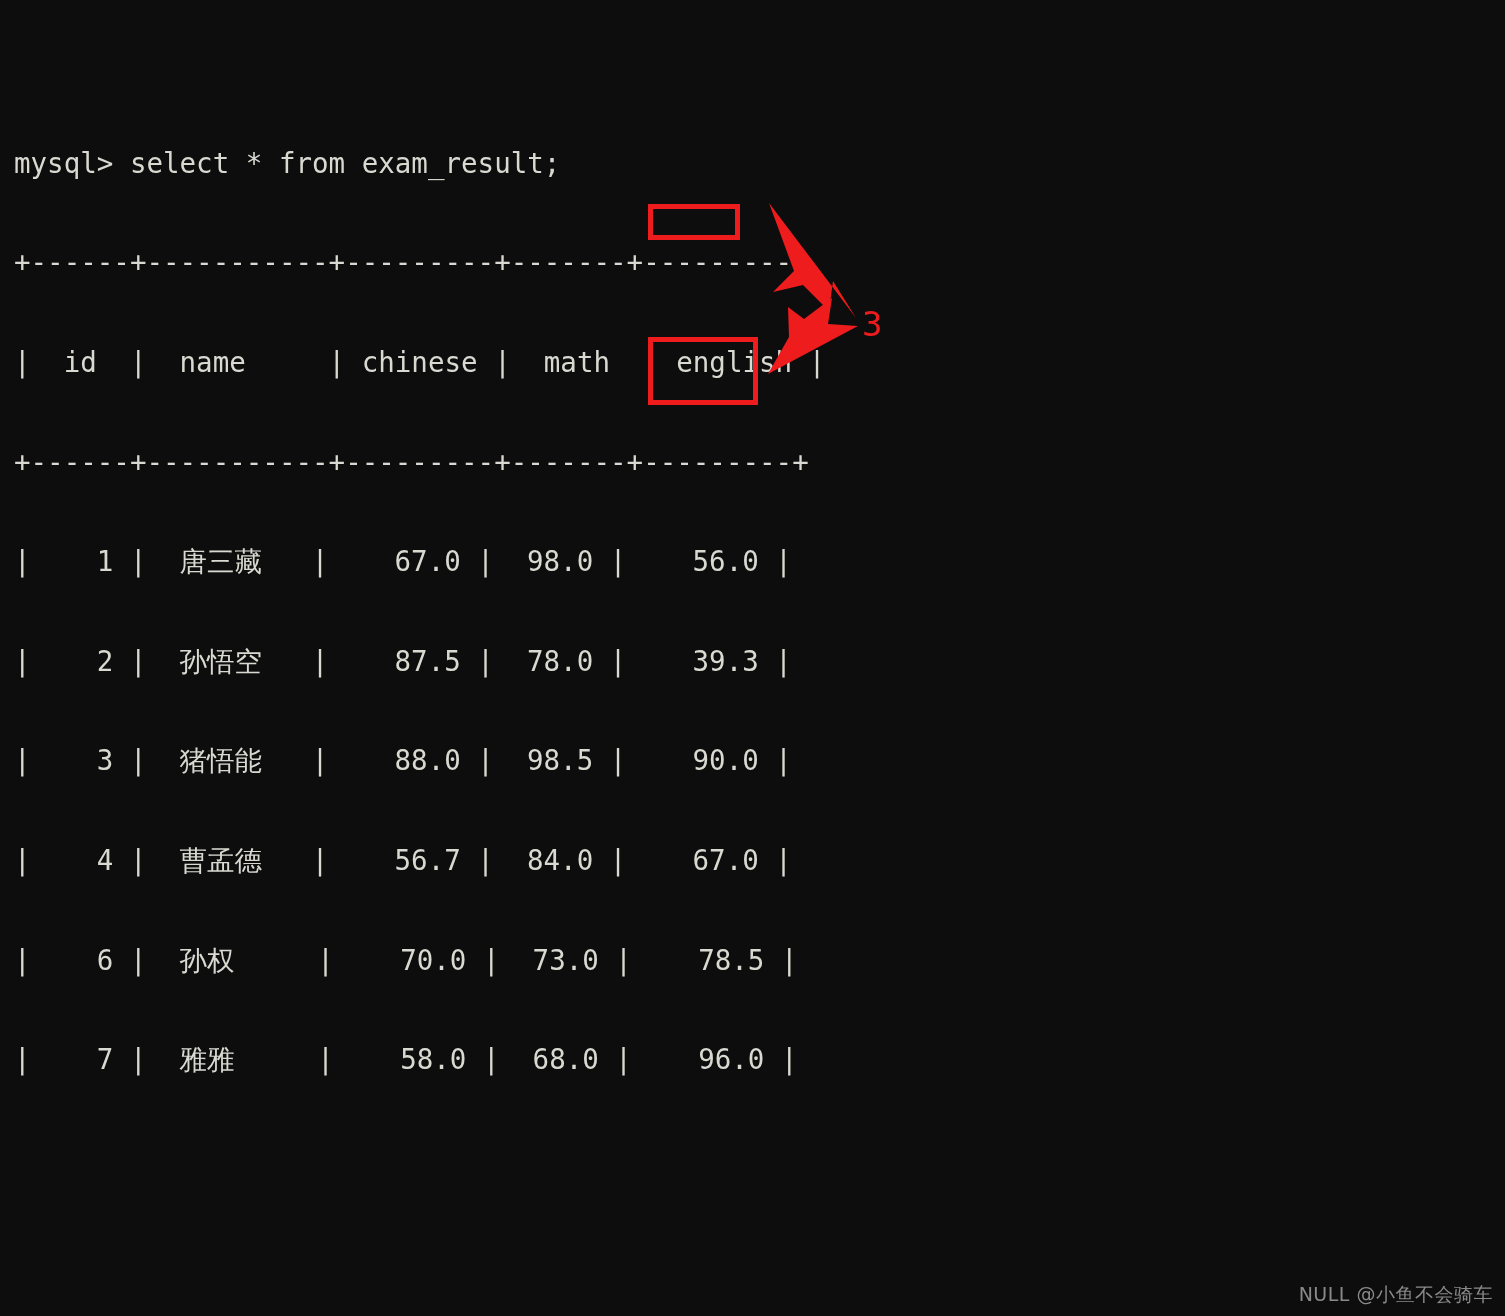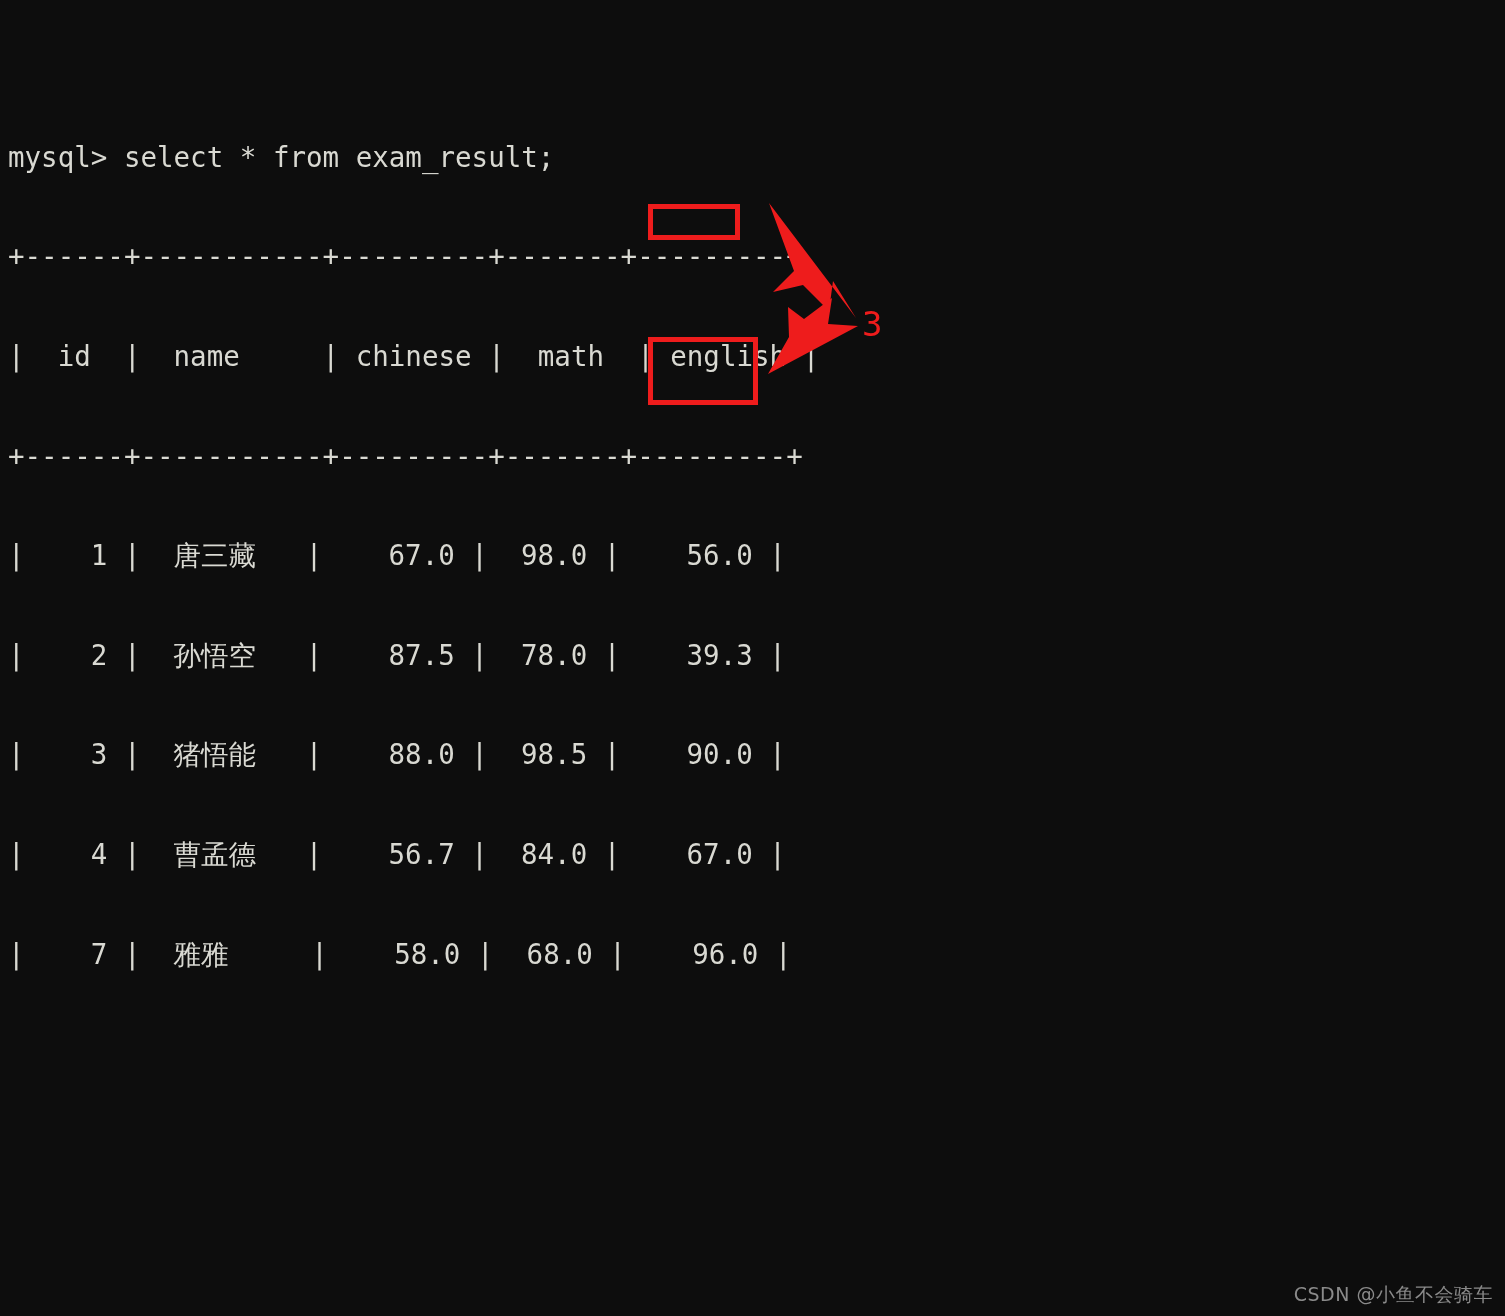--- a/index.html
+++ b/index.html
@@ -21,21 +21,21 @@
     top: 0;
     width: 1505px;
     height: 1316px;
     background: #0d0d0d;
     color: #d8d8d0;
     font-family: "DejaVu Sans Mono", "Liberation Mono", monospace;
     font-size: 27.5px;
     line-height: 33.2px;
     white-space: pre;
     letter-spacing: 0px;
-    padding: 8px;
+    padding: 14px;
     box-sizing: border-box;
   }
 
   .line {
     height: 33.2px;
     white-space: pre;
     position: relative;
   }
 
   .term-text {
@@ -84,20 +84,21 @@
 
   
   <div class="line"><span class="term-text">mysql&gt; select * from exam_result;</span></div>
   <div class="line"><span class="term-text">+------+-----------+---------+-------+---------+</span></div>
   <div class="line"><span class="term-text">|  id  |  name     | chinese |  math  | english |</span></div>
   <div class="line"><span class="term-text">+------+-----------+---------+-------+---------+</span></div>
   <div class="line"><span class="term-text">|    1 |  唐三藏   |    67.0 |  98.0 |    56.0 |</span></div>
   <div class="line"><span class="term-text">|    2 |  孙悟空   |    87.5 |  78.0 |    39.3 |</span></div>
   <div class="line"><span class="term-text">|    3 |  猪悟能   |    88.0 |  98.5 |    90.0 |</span></div>
   <div class="line"><span class="term-text">|    4 |  曹孟德   |    56.7 |  84.0 |    67.0 |</span></div>
+  <div class="line"><span class="term-text">|    6 |  孙权     |    70.0 |  73.0 |    78.5 |</span></div>
   <div class="line"><span class="term-text">|    7 |  雅雅     |    58.0 |  68.0 |    96.0 |</span></div>
   
   
   
   
 
   
   
   
   
@@ -136,13 +137,13 @@
 
   <svg width="1505" height="1316" style="position:absolute; left:0; top:0;">
     <polygon fill="#ee1c1c" points="769,203 856,318 833,281 829,311 803,285 773,292 794,271"></polygon>
     <polygon fill="#ee1c1c" points="768,374 858,326 828,324 832,298 804,319 788,307 789,337"></polygon>
   </svg>
 
   <div class="arrow-label" style="left:862px; top:307px;">3</div>
 
 </div>
 
-<div id="watermark">CSDN @小鱼不会骑车</div>
+<div id="watermark">NULL @小鱼不会骑车</div>
 
 </body></html>

